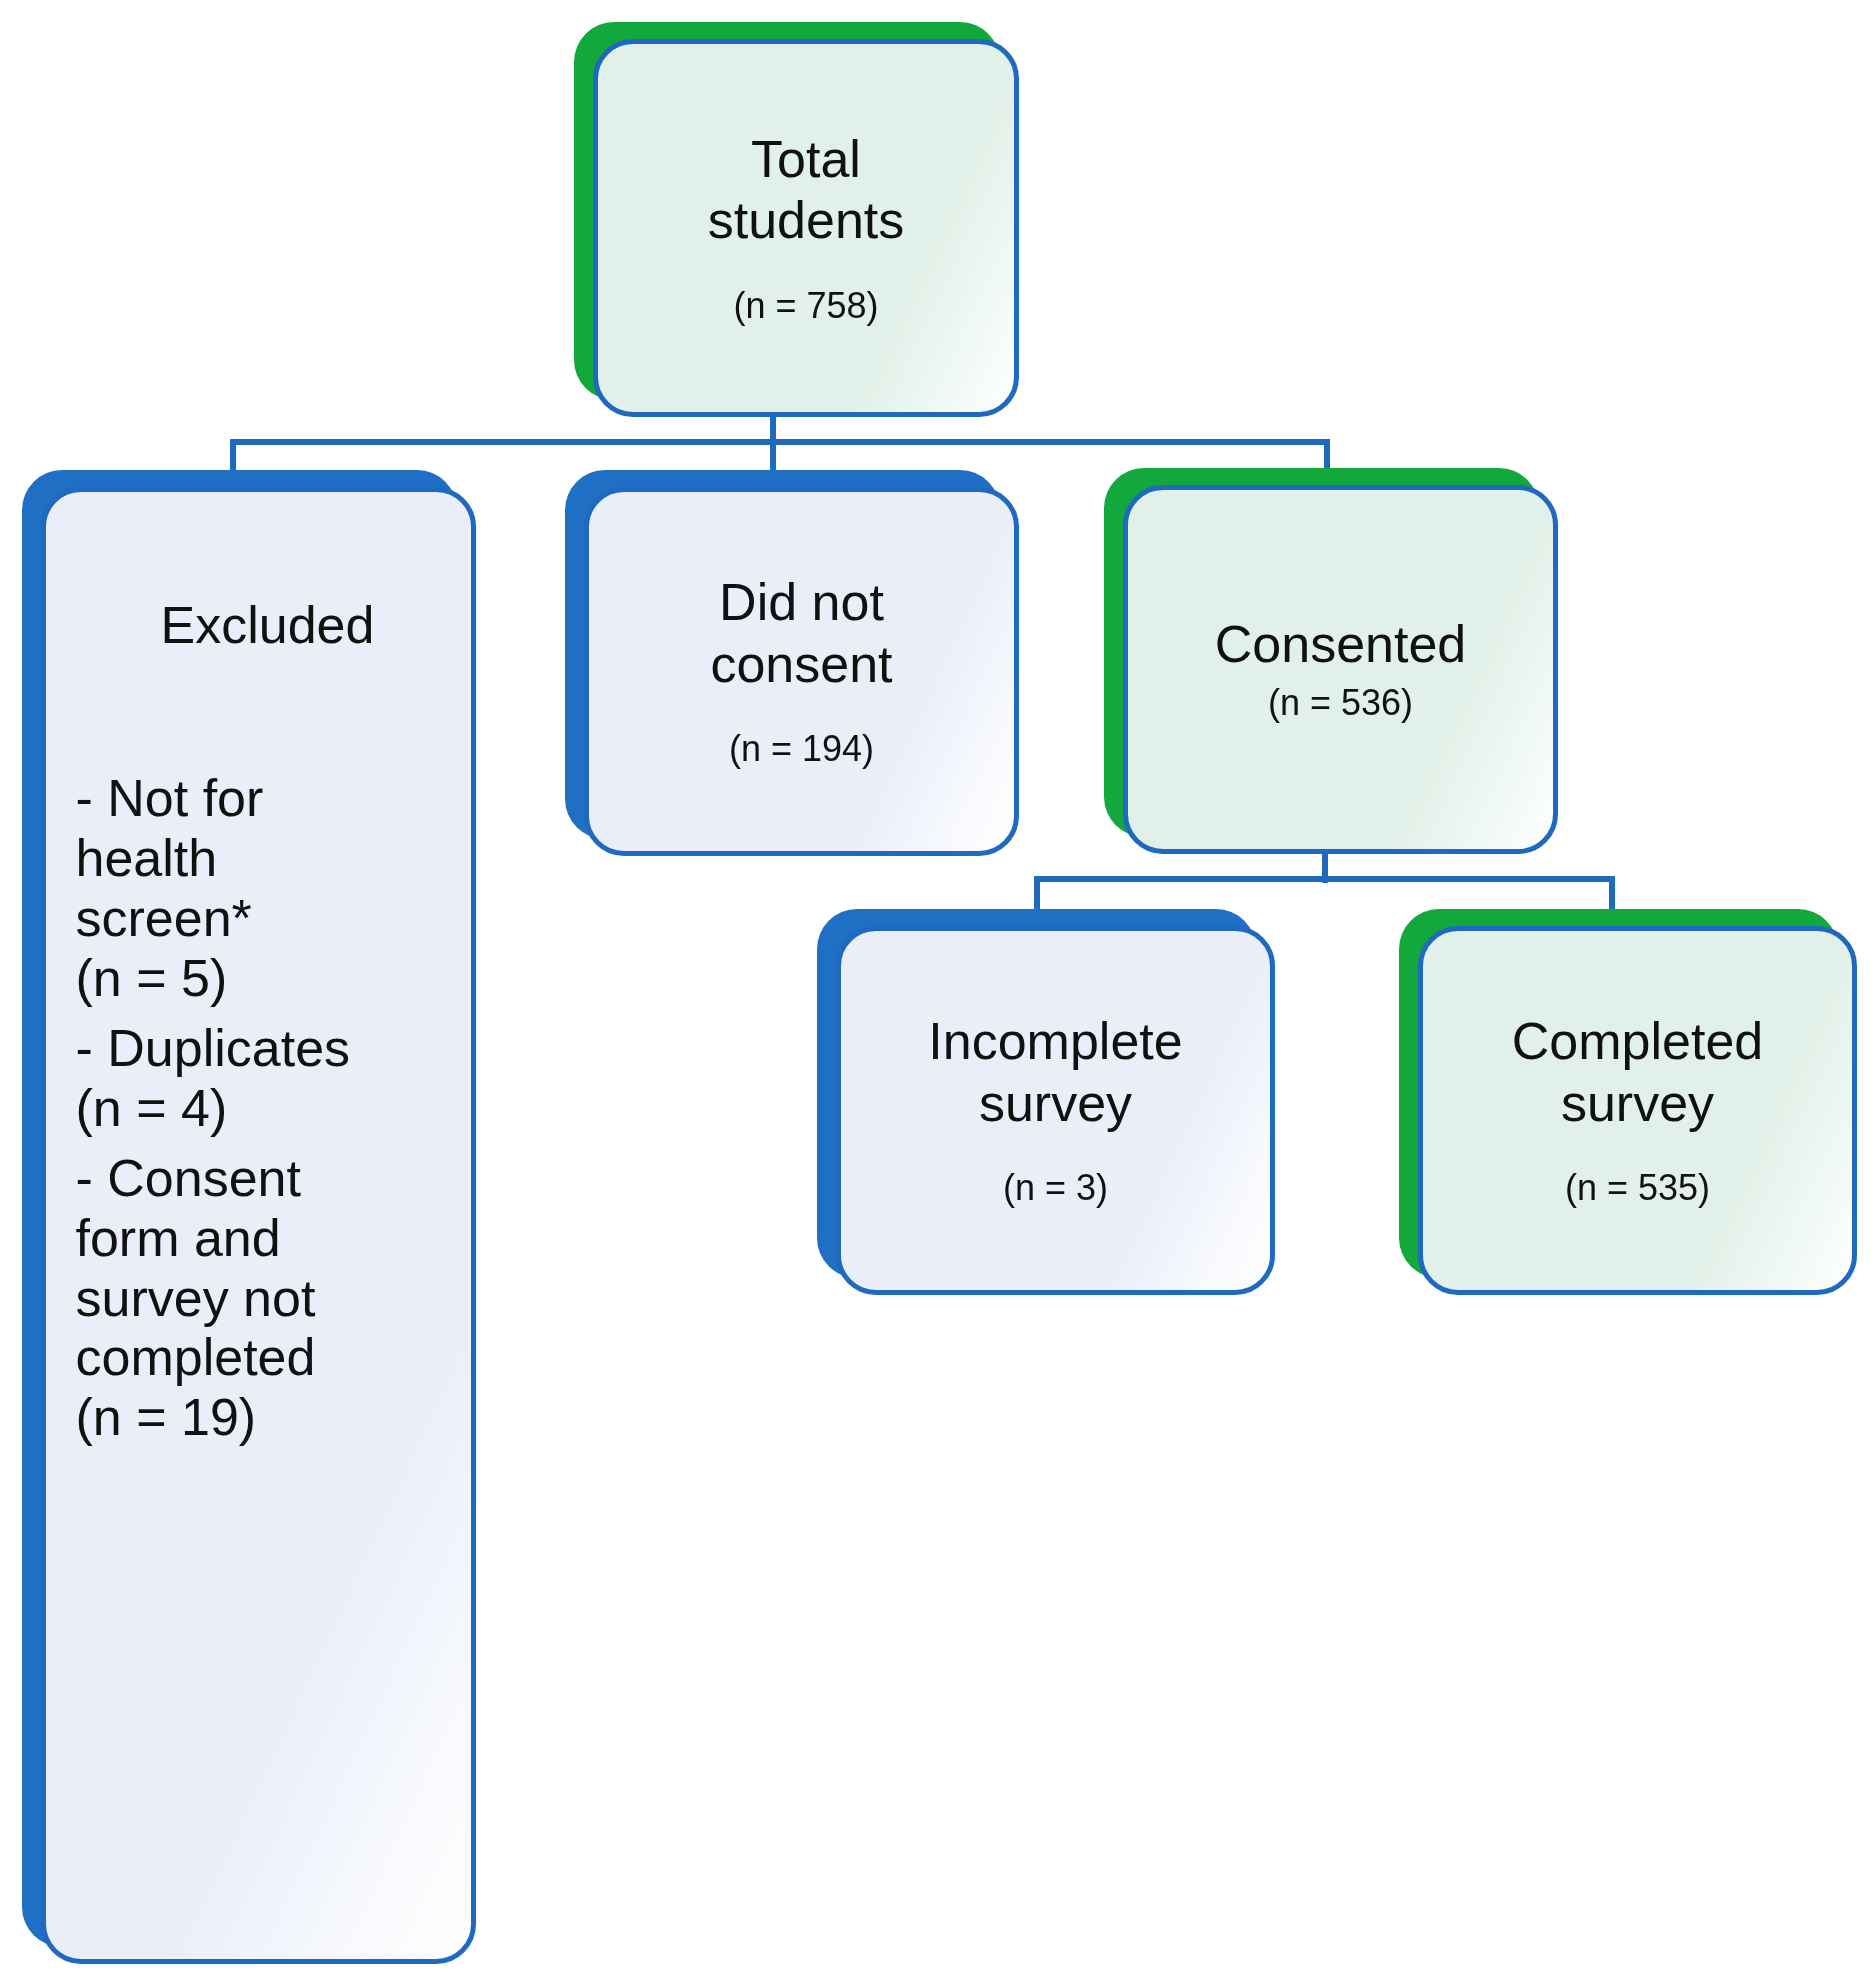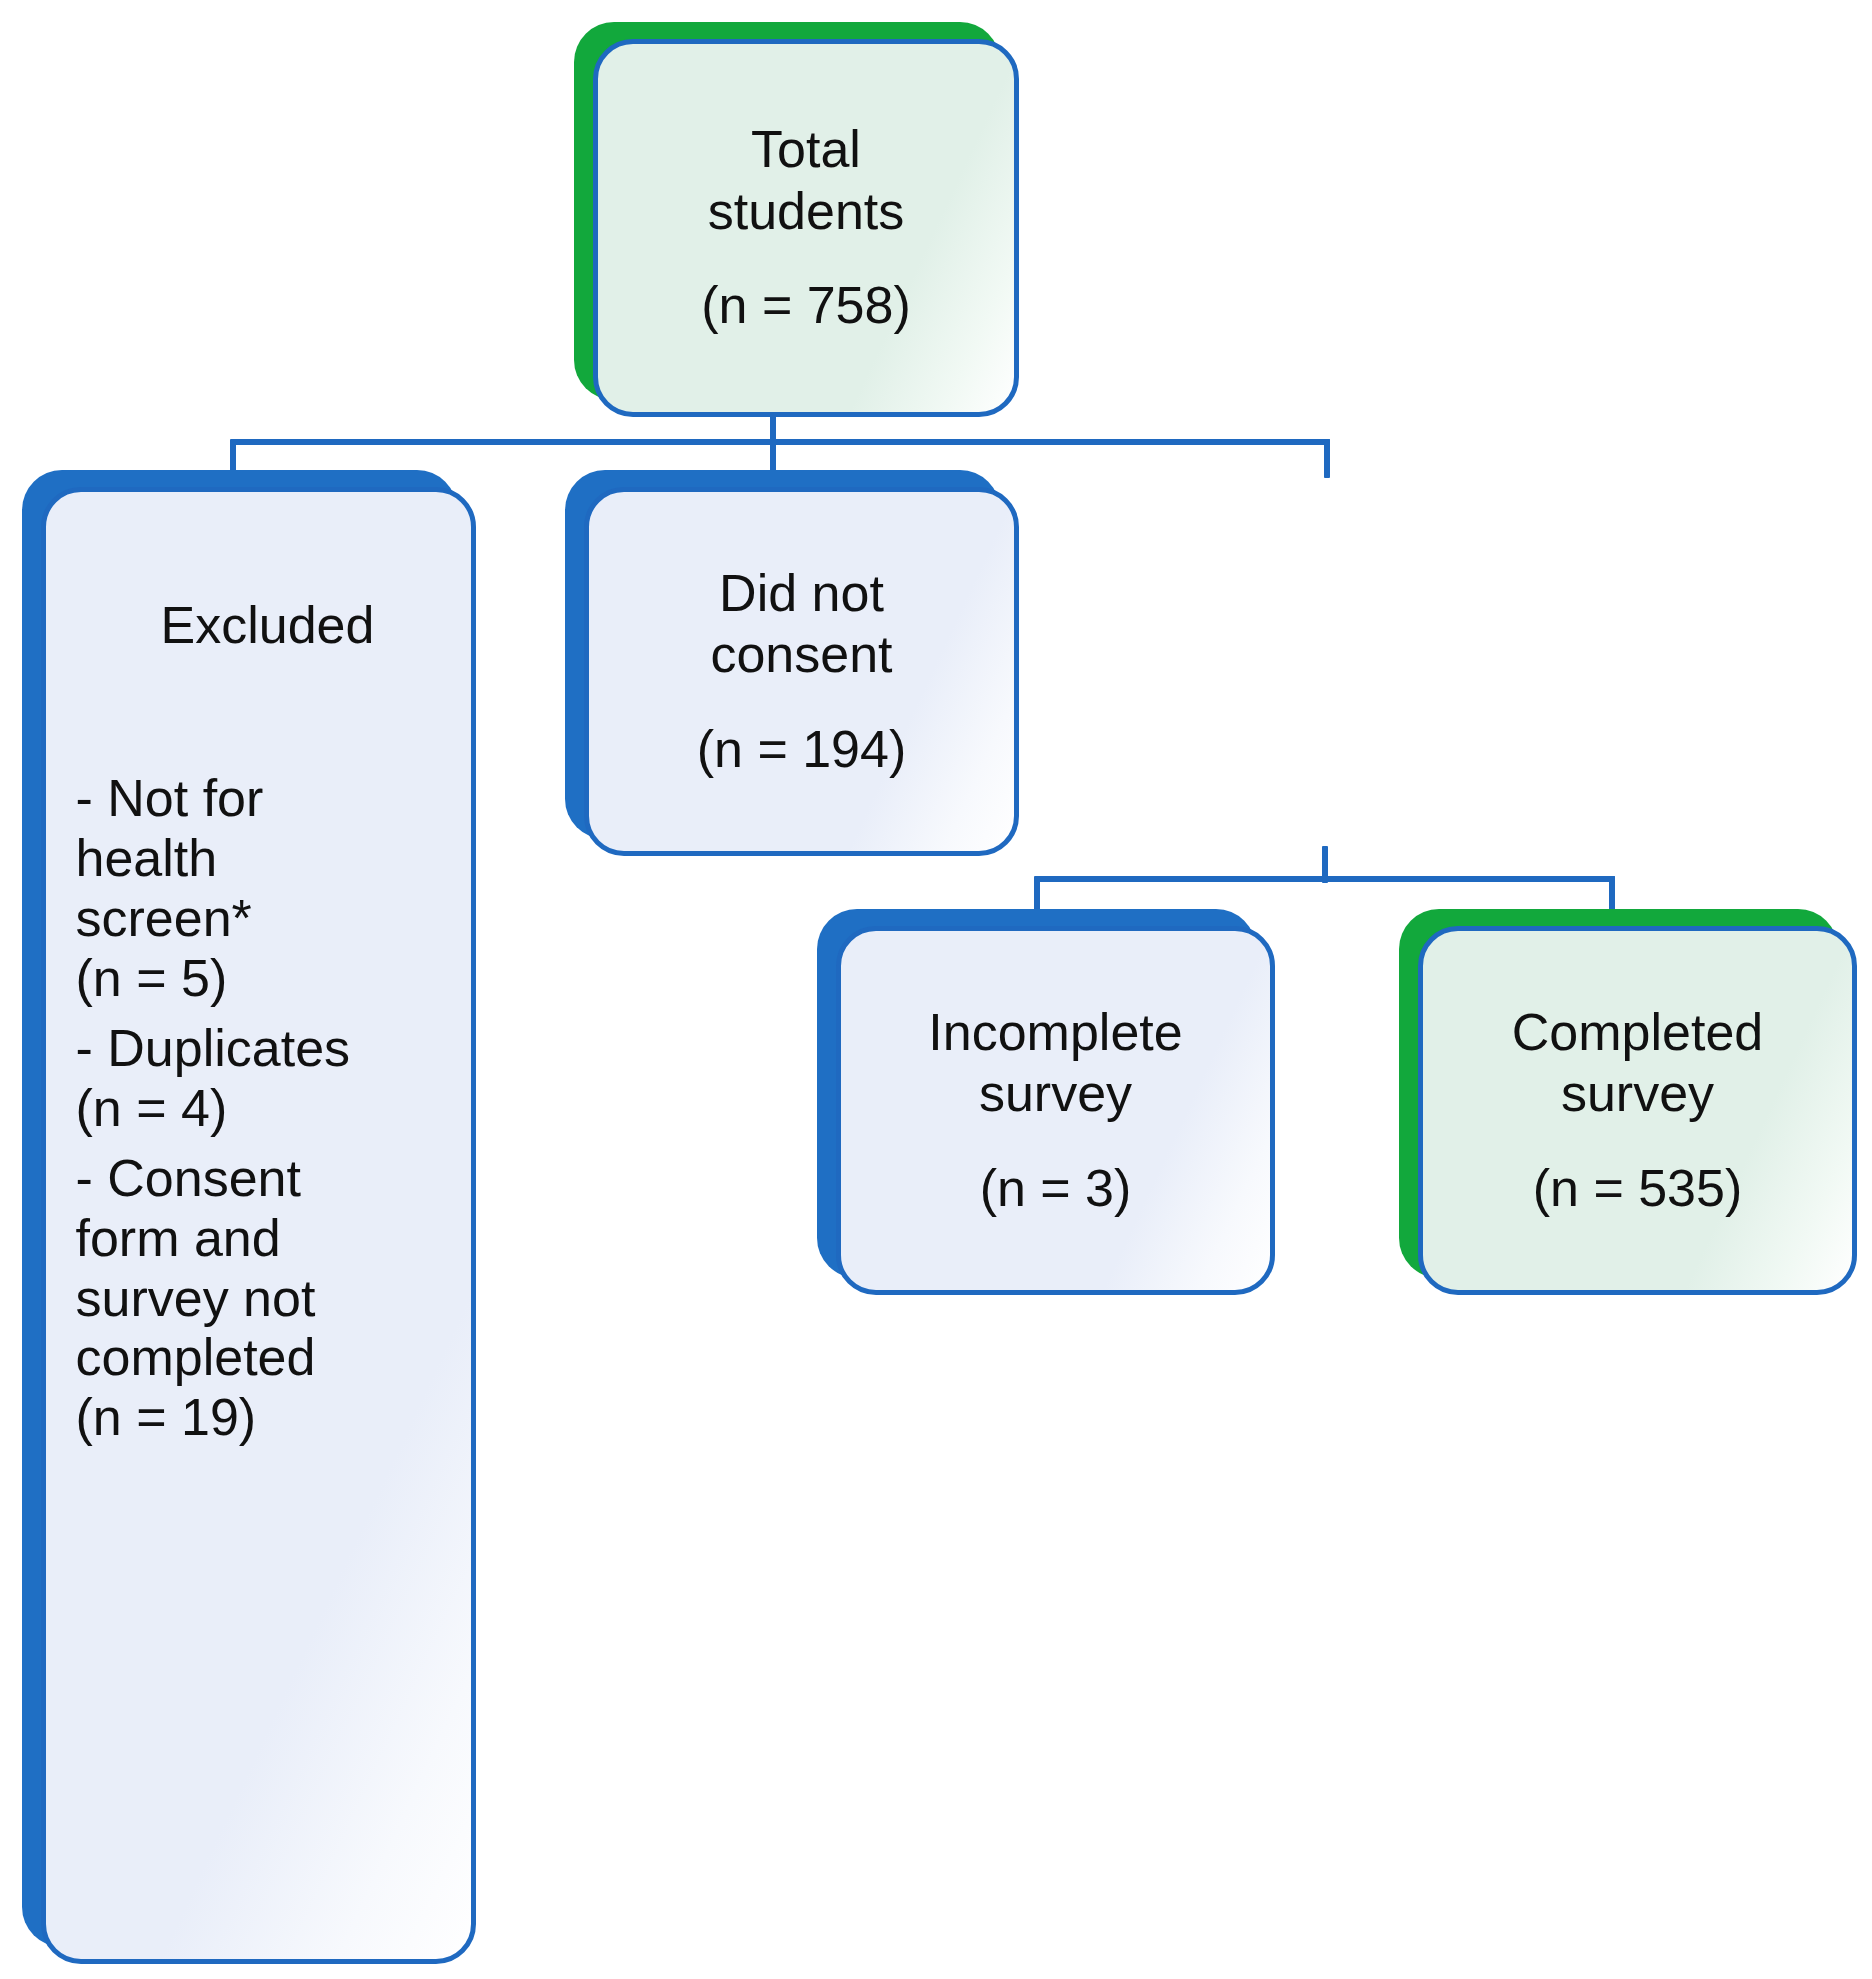--- a/index.html
+++ b/index.html
@@ -77,21 +77,21 @@
   .node .label {
     color: #111111;
     font-size: 52px;
     line-height: 1.18;
     font-weight: 400;
     padding: 0 15.6px;
     white-space: pre-line;
   }
   .node .count {
     color: #111111;
-    font-size: 52px;
+    font-size: 36px;
     line-height: 1.18;
     font-weight: 400;
     margin-top: 33px;
     padding: 0 15.6px;
   }
 
   
   .node.tall .body {
     justify-content: flex-start;
     align-items: stretch;
@@ -167,20 +167,27 @@
 
   <div class="node accent-blue fill-blue" style="left:584px; top:487px; width:435px; height:369px;">
     <div class="accent"></div>
     <div class="body">
       <div class="label">Did not
 consent</div>
       <div class="count">(n = 194)</div>
     </div>
   </div>
 
+  <div class="node accent-green fill-green" style="left:1123px; top:485px; width:435px; height:369px;">
+    <div class="accent"></div>
+    <div class="body">
+      <div class="label">Consented</div>
+      <div class="count" style="margin-top:7px;">(n = 536)</div>
+    </div>
+  </div>
 
   <div class="node accent-blue fill-blue" style="left:836px; top:926px; width:439px; height:369px;">
     <div class="accent"></div>
     <div class="body">
       <div class="label">Incomplete
 survey</div>
       <div class="count">(n = 3)</div>
     </div>
   </div>
 

